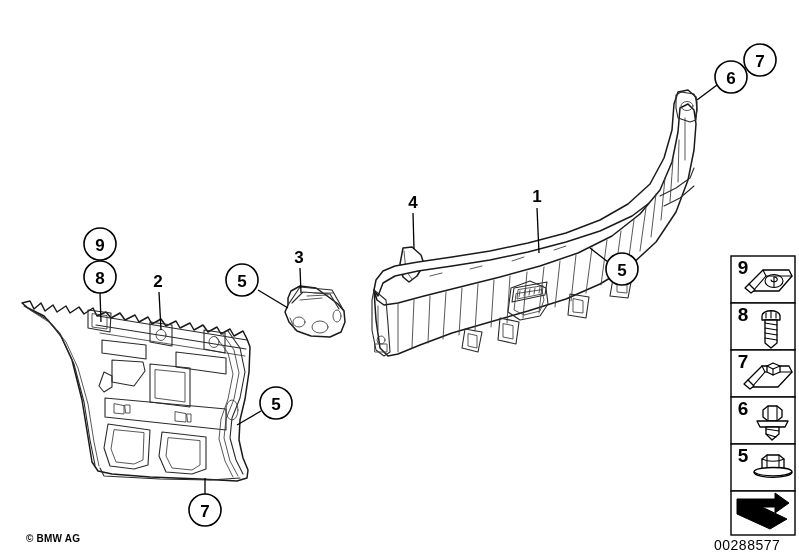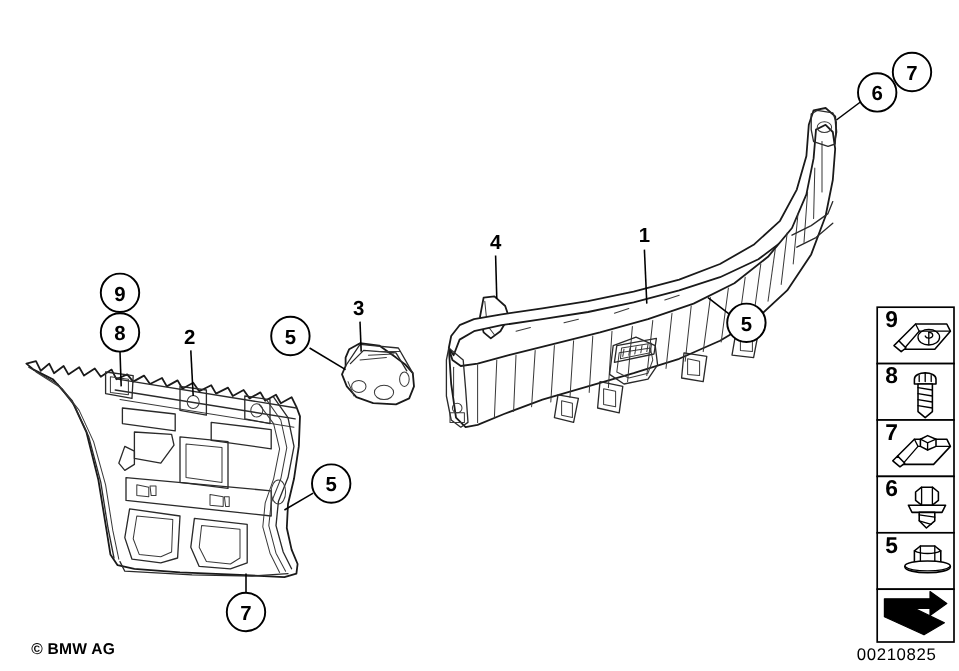--- a/index.html
+++ b/index.html
@@ -23,21 +23,21 @@
     left: 0;
     top: 0;
     width: 799px;
     height: 559px;
   }
   .copyright-text {
     position: absolute;
     left: 26px;
     top: 533px;
     font-family: "Liberation Sans", sans-serif;
-    font-size: 13px;
+    font-size: 10px;
     font-weight: bold;
     color: #000000;
     letter-spacing: 0.2px;
     white-space: nowrap;
   }
   .partnumber-text {
     position: absolute;
     left: 714px;
     top: 537px;
     font-family: "Liberation Sans", sans-serif;
@@ -427,15 +427,15 @@
         <g>
           <path class="arrow-solid" d="M737,499 L775,499 L775,493 L789,503 L775,513 L775,507
             L762,507 L787,519 L770,529 L737,514 Z"></path>
         </g>
       </g>
     </g>
   </svg>
 
   <div class="copyright-text">© BMW AG</div>
 
-  <div class="partnumber-text">00210825</div>
+  <div class="partnumber-text">00288577</div>
 
 </div>
 
 </body></html>

